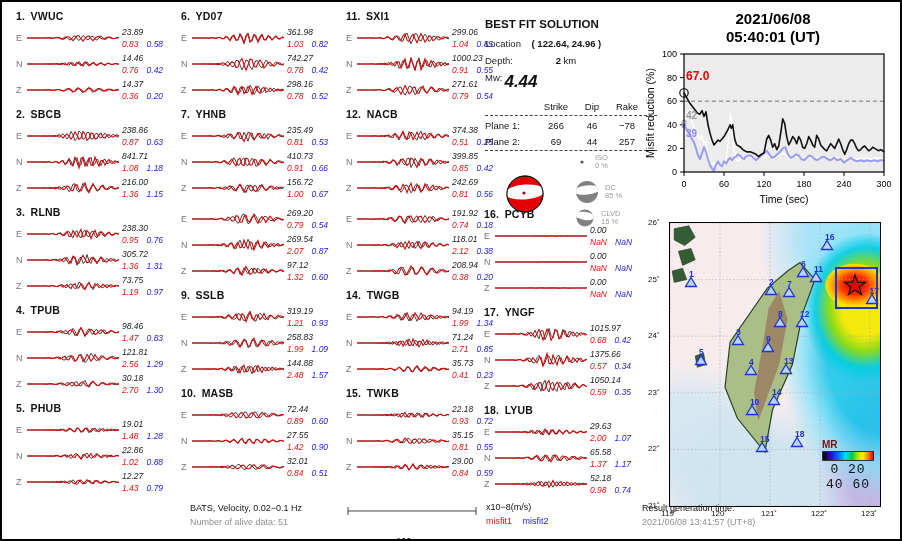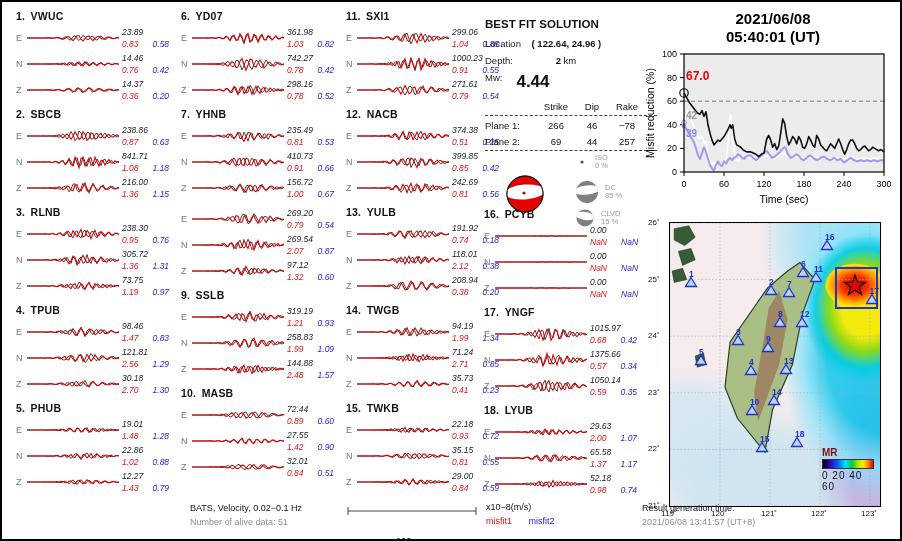--- a/index.html
+++ b/index.html
@@ -9,29 +9,29 @@
   #col1{left:14px;} #col2{left:179px;} #col3{left:344px;}
   #col4{left:482px;top:206px;}
   .st{margin-bottom:5px;}
   .st-h{font-size:10.5px;font-weight:bold;color:#111;height:15px;letter-spacing:.2px;}
   .st-row{display:flex;align-items:center;height:26px;}
   .comp{width:11px;font-size:9px;color:#777;}
   .wf{flex:0 0 92px;}
   .vals{margin-left:3px;display:flex;flex-direction:column;line-height:10px;font-style:italic;}
   .amp{font-size:8.5px;color:#1a1a1a;}
   .m1{font-size:8.5px;color:#e81111;}
-  .m2{font-size:8.5px;color:#2424dd;margin-left:14px;}
+  .m2{font-size:8.5px;color:#2424dd;margin-left:8px;}
 
   
   #bestfit{position:absolute;left:483px;top:16px;width:172px;height:190px;font-size:9.5px;color:#111;}
   #bf-title{font-size:11.5px;font-weight:bold;margin-bottom:8px;}
   .bf-line{margin-bottom:6px;}
   .bf-lab{color:#222;}
   .bf-val{font-weight:bold;}
-  #mw-val{font-size:17px;font-weight:bold;margin-left:14px;}
+  #mw-val{font-size:17px;font-weight:bold;margin-left:2px;font-style:italic;}
   #bf-table{margin-top:2px;border-top:0;}
   .bf-tr{display:grid;grid-template-columns:50px 42px 30px 40px;font-size:9.5px;height:16px;align-items:center;}
   .bf-tr.head{font-weight:normal;}
   .bf-tr span{text-align:center;}
   .bf-tr .rowlab{text-align:left;}
   .dash{border-top:1px dashed #444;height:0;margin:1px 0;}
   #mech-area{position:absolute;left:8px;top:138px;width:164px;height:70px;}
   .leg-row{position:absolute;left:82px;display:flex;align-items:center;}
   .leg-txt{font-size:7.5px;color:#999;line-height:8px;margin-left:6px;}
 
@@ -58,21 +58,21 @@
   .lon-lab{position:absolute;top:292px;width:24px;text-align:center;color:#111;}
   #mapsvg{position:absolute;left:0;top:0;}
   #epibox{position:absolute;border:2px solid #2233cc;}
   .map-sta{position:absolute;width:0;height:0;}
   .map-sta svg{overflow:visible;}
   .sta-num{position:absolute;left:-2px;top:-16px;color:#2233cc;font-weight:bold;font-size:8.5px;}
   #colorbar{position:absolute;right:6px;bottom:14px;width:52px;}
   #colorbar .mr{color:#7a1010;font-weight:bold;font-size:10px;text-align:left;margin-bottom:1px;}
   #cbar{height:8px;border:1px solid #333;
         background:linear-gradient(to right,#000 0%,#3300bb 14%,#0066ff 30%,#00e0ff 45%,#00c840 58%,#b0e800 70%,#ffee00 80%,#ff8800 90%,#e80000 100%);}
-  #cbar-ticks{font-size:10px;color:#111;letter-spacing:1px;text-align:left;margin-top:1px;}
+  #cbar-ticks{font-size:13px;color:#111;letter-spacing:1px;text-align:center;margin-top:1px;font-family:Liberation Mono, monospace;}
 
   
   .foot{position:absolute;font-size:9px;color:#111;}
   .gray{color:#909090;}
   #scalebar{position:absolute;left:345px;top:500px;width:130px;text-align:center;}
   #scalebar .lab{font-size:9px;margin-top:16px;}
   #unitlab{left:484px;top:500px;}
   #misfitleg{left:484px;top:514px;font-size:9px;}
 </style>
 </head>
@@ -510,21 +510,20 @@
             <path d="M0,13 L2,13.0 L4,13.0 L6,13.0 L8,13.0 L10,13.0 L12,13.0 L14,13.1 L16,13.0 L18,12.9 L20,12.9 L22,13.1 L24,13.4 L26,13.2 L28,12.5 L30,12.0 L32,13.5 L34,14.8 L36,13.8 L38,10.6 L40,10.7 L42,13.8 L44,17.3 L46,14.8 L48,10.5 L50,10.1 L52,13.7 L54,17.8 L56,15.2 L58,10.5 L60,8.7 L62,13.8 L64,17.4 L66,14.7 L68,11.2 L70,9.2 L72,13.4 L74,15.9 L76,14.4 L78,11.7 L80,11.2 L82,13.1 L84,14.9 L86,13.9 L88,12.4 L90,12.1 L92,13.0" fill="none" stroke="#111" stroke-width="0.8"></path>
             <path d="M0,13 L2,13.0 L4,13.0 L6,13.0 L8,13.0 L10,13.0 L12,13.0 L14,13.0 L16,12.9 L18,12.9 L20,13.2 L22,13.1 L24,12.8 L26,12.9 L28,13.5 L30,12.9 L32,12.1 L34,13.4 L36,14.5 L38,11.4 L40,11.6 L42,15.2 L44,14.2 L46,9.5 L48,12.4 L50,17.6 L52,12.2 L54,8.2 L56,15.4 L58,15.6 L60,10.3 L62,10.8 L64,16.3 L66,14.2 L68,8.9 L70,12.8 L72,15.5 L74,12.4 L76,10.2 L78,14.3 L80,14.4 L82,11.4 L84,12.3 L86,13.9 L88,13.2 L90,12.1 L92,13.0" fill="none" stroke="#dd0000" stroke-width="1.1"></path>
           </svg>
           <span class="vals">
             <span class="amp">242.69</span>
             <span><span class="m1">0.81</span><span class="m2">0.56</span></span>
           </span>
         </div>
       </div>
       <div class="st">
-        <div class="st-h">13. YULB</div>
         <div class="st-row">
           <span class="comp">E</span>
           <svg class="wf" width="92" height="26">
             <path d="M0,13 L2,13.0 L4,13.0 L6,13.0 L8,13.0 L10,13.0 L12,13.0 L14,13.1 L16,13.0 L18,12.9 L20,13.1 L22,13.3 L24,13.0 L26,12.5 L28,12.9 L30,13.8 L32,13.3 L34,11.3 L36,12.2 L38,15.6 L40,14.4 L42,11.0 L44,10.6 L46,15.8 L48,15.7 L50,10.5 L52,10.2 L54,15.4 L56,16.3 L58,11.6 L60,9.8 L62,14.0 L64,16.5 L66,12.8 L68,9.5 L70,12.8 L72,16.3 L74,13.7 L76,10.1 L78,12.3 L80,14.8 L82,14.0 L84,12.0 L86,12.3 L88,13.7 L90,13.6 L92,12.5" fill="none" stroke="#111" stroke-width="0.8"></path>
             <path d="M0,13 L2,13.0 L4,13.0 L6,13.0 L8,13.0 L10,13.0 L12,13.0 L14,13.0 L16,13.1 L18,13.1 L20,13.0 L22,12.8 L24,12.8 L26,13.3 L28,13.7 L30,12.9 L32,11.9 L34,12.0 L36,14.2 L38,15.6 L40,13.1 L42,10.1 L44,10.4 L46,14.3 L48,17.4 L50,13.5 L52,10.5 L54,10.0 L56,14.2 L58,16.1 L60,14.4 L62,10.7 L64,10.1 L66,14.0 L68,16.6 L70,14.1 L72,10.8 L74,11.3 L76,13.2 L78,15.4 L80,13.8 L82,12.2 L84,11.9 L86,13.0 L88,13.8 L90,13.6 L92,12.8" fill="none" stroke="#dd0000" stroke-width="1.1"></path>
           </svg>
           <span class="vals">
             <span class="amp">191.92</span>
             <span><span class="m1">0.74</span><span class="m2">0.18</span></span>
           </span>

